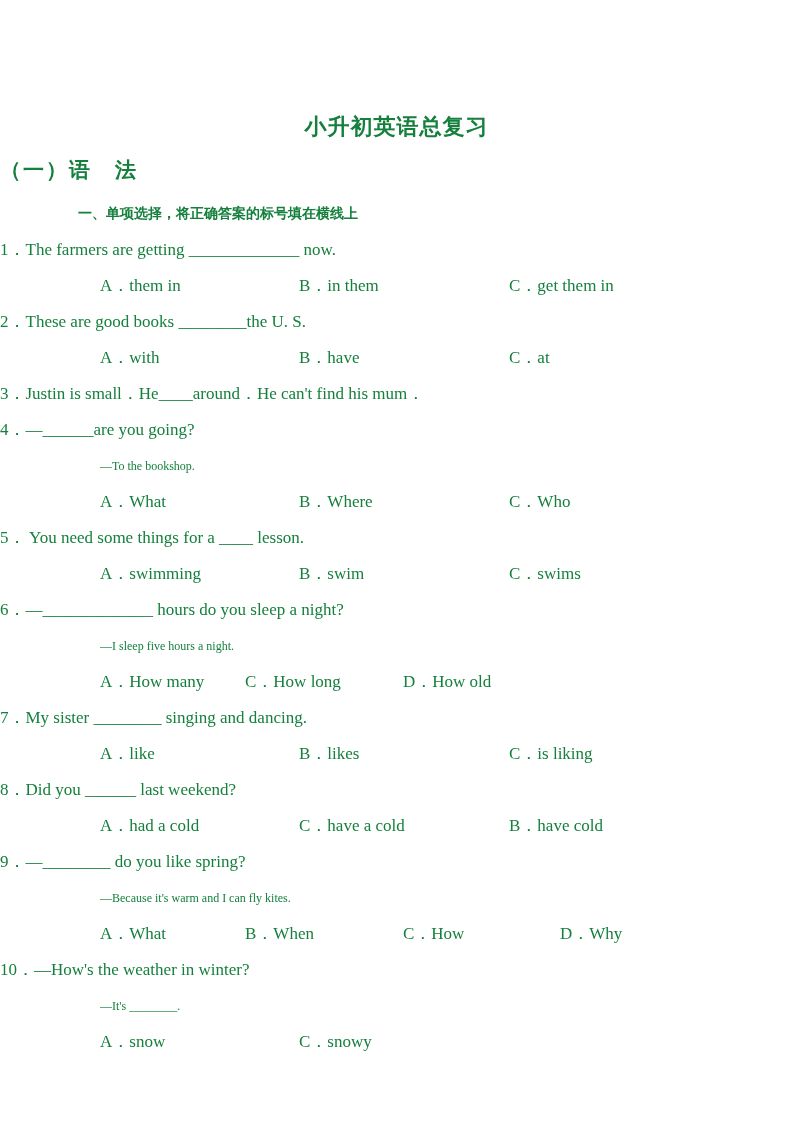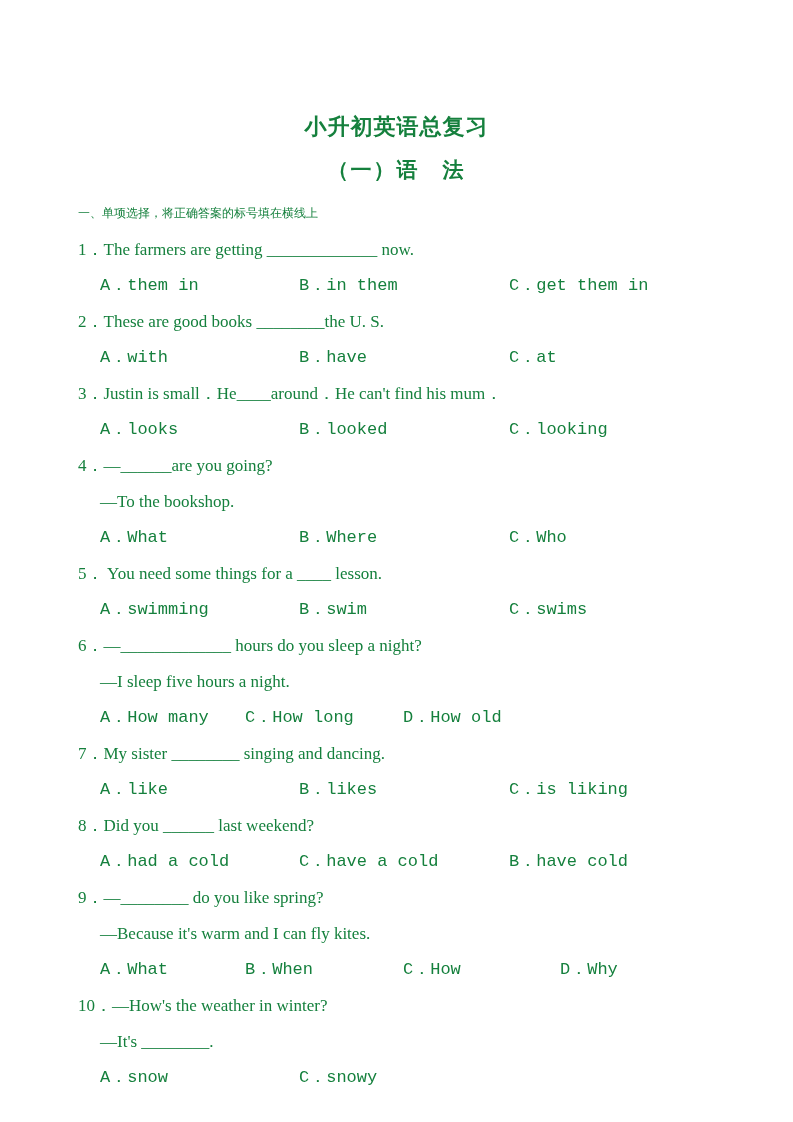--- a/index.html
+++ b/index.html
@@ -21,62 +21,60 @@
     margin: 74px 0 0 0;
     text-align: center;
     font-family: "Liberation Sans", sans-serif;
     font-weight: bold;
     font-size: 22px;
     line-height: 26px;
     letter-spacing: 1px;
   }
   .doc-subtitle {
     margin: 17px 0 0 0;
-    text-align: center;
+    text-align: left;
     font-family: "Liberation Sans", sans-serif;
     font-weight: bold;
     font-size: 21px;
     line-height: 26px;
     letter-spacing: 2px;
   }
   .section-heading {
     margin: 19px 0 0 78px;
     font-family: "Liberation Sans", sans-serif;
-    font-weight: normal;
-    font-size: 12px;
+    font-weight: bold;
+    font-size: 14px;
     line-height: 22px;
   }
   .questions {
     margin-top: 8px;
   }
   .q-line {
-    padding-left: 78px;
     font-size: 17px;
     line-height: 36px;
     height: 36px;
     white-space: pre;
   }
   .d-line {
     padding-left: 100px;
-    font-size: 17px;
+    font-size: 12px;
     line-height: 36px;
     height: 36px;
     white-space: pre;
   }
   .opt-row {
     padding-left: 100px;
     display: flex;
     font-size: 17px;
     line-height: 36px;
     height: 36px;
   }
   .opt {
     white-space: pre;
     flex: 0 0 auto;
-    font-family: Liberation Mono, monospace;
   }
   .opts3 .opt:nth-child(1) { width: 199px; }
   .opts3 .opt:nth-child(2) { width: 210px; }
   .opts4 .opt:nth-child(1) { width: 145px; }
   .opts4 .opt:nth-child(2) { width: 158px; }
   .opts4 .opt:nth-child(3) { width: 157px; }
 </style>
 </head>
 <body>
 
@@ -96,25 +94,20 @@
       <div class="question">
         <div class="q-line">2．These are good books ________the U. S.</div>
         <div class="opt-row opts3">
           <span class="opt">A．with</span>
           <span class="opt">B．have</span>
           <span class="opt">C．at</span>
         </div>
       </div>
       <div class="question">
         <div class="q-line">3．Justin is small．He____around．He can't find his mum．</div>
-        <div class="opt-row opts3">
-          <span class="opt">A．looks</span>
-          <span class="opt">B．looked</span>
-          <span class="opt">C．looking</span>
-        </div>
       </div>
       <div class="question">
         <div class="q-line">4．—______are you going?</div>
         <div class="d-line">—To the bookshop.</div>
         <div class="opt-row opts3">
           <span class="opt">A．What</span>
           <span class="opt">B．Where</span>
           <span class="opt">C．Who</span>
         </div>
       </div>

